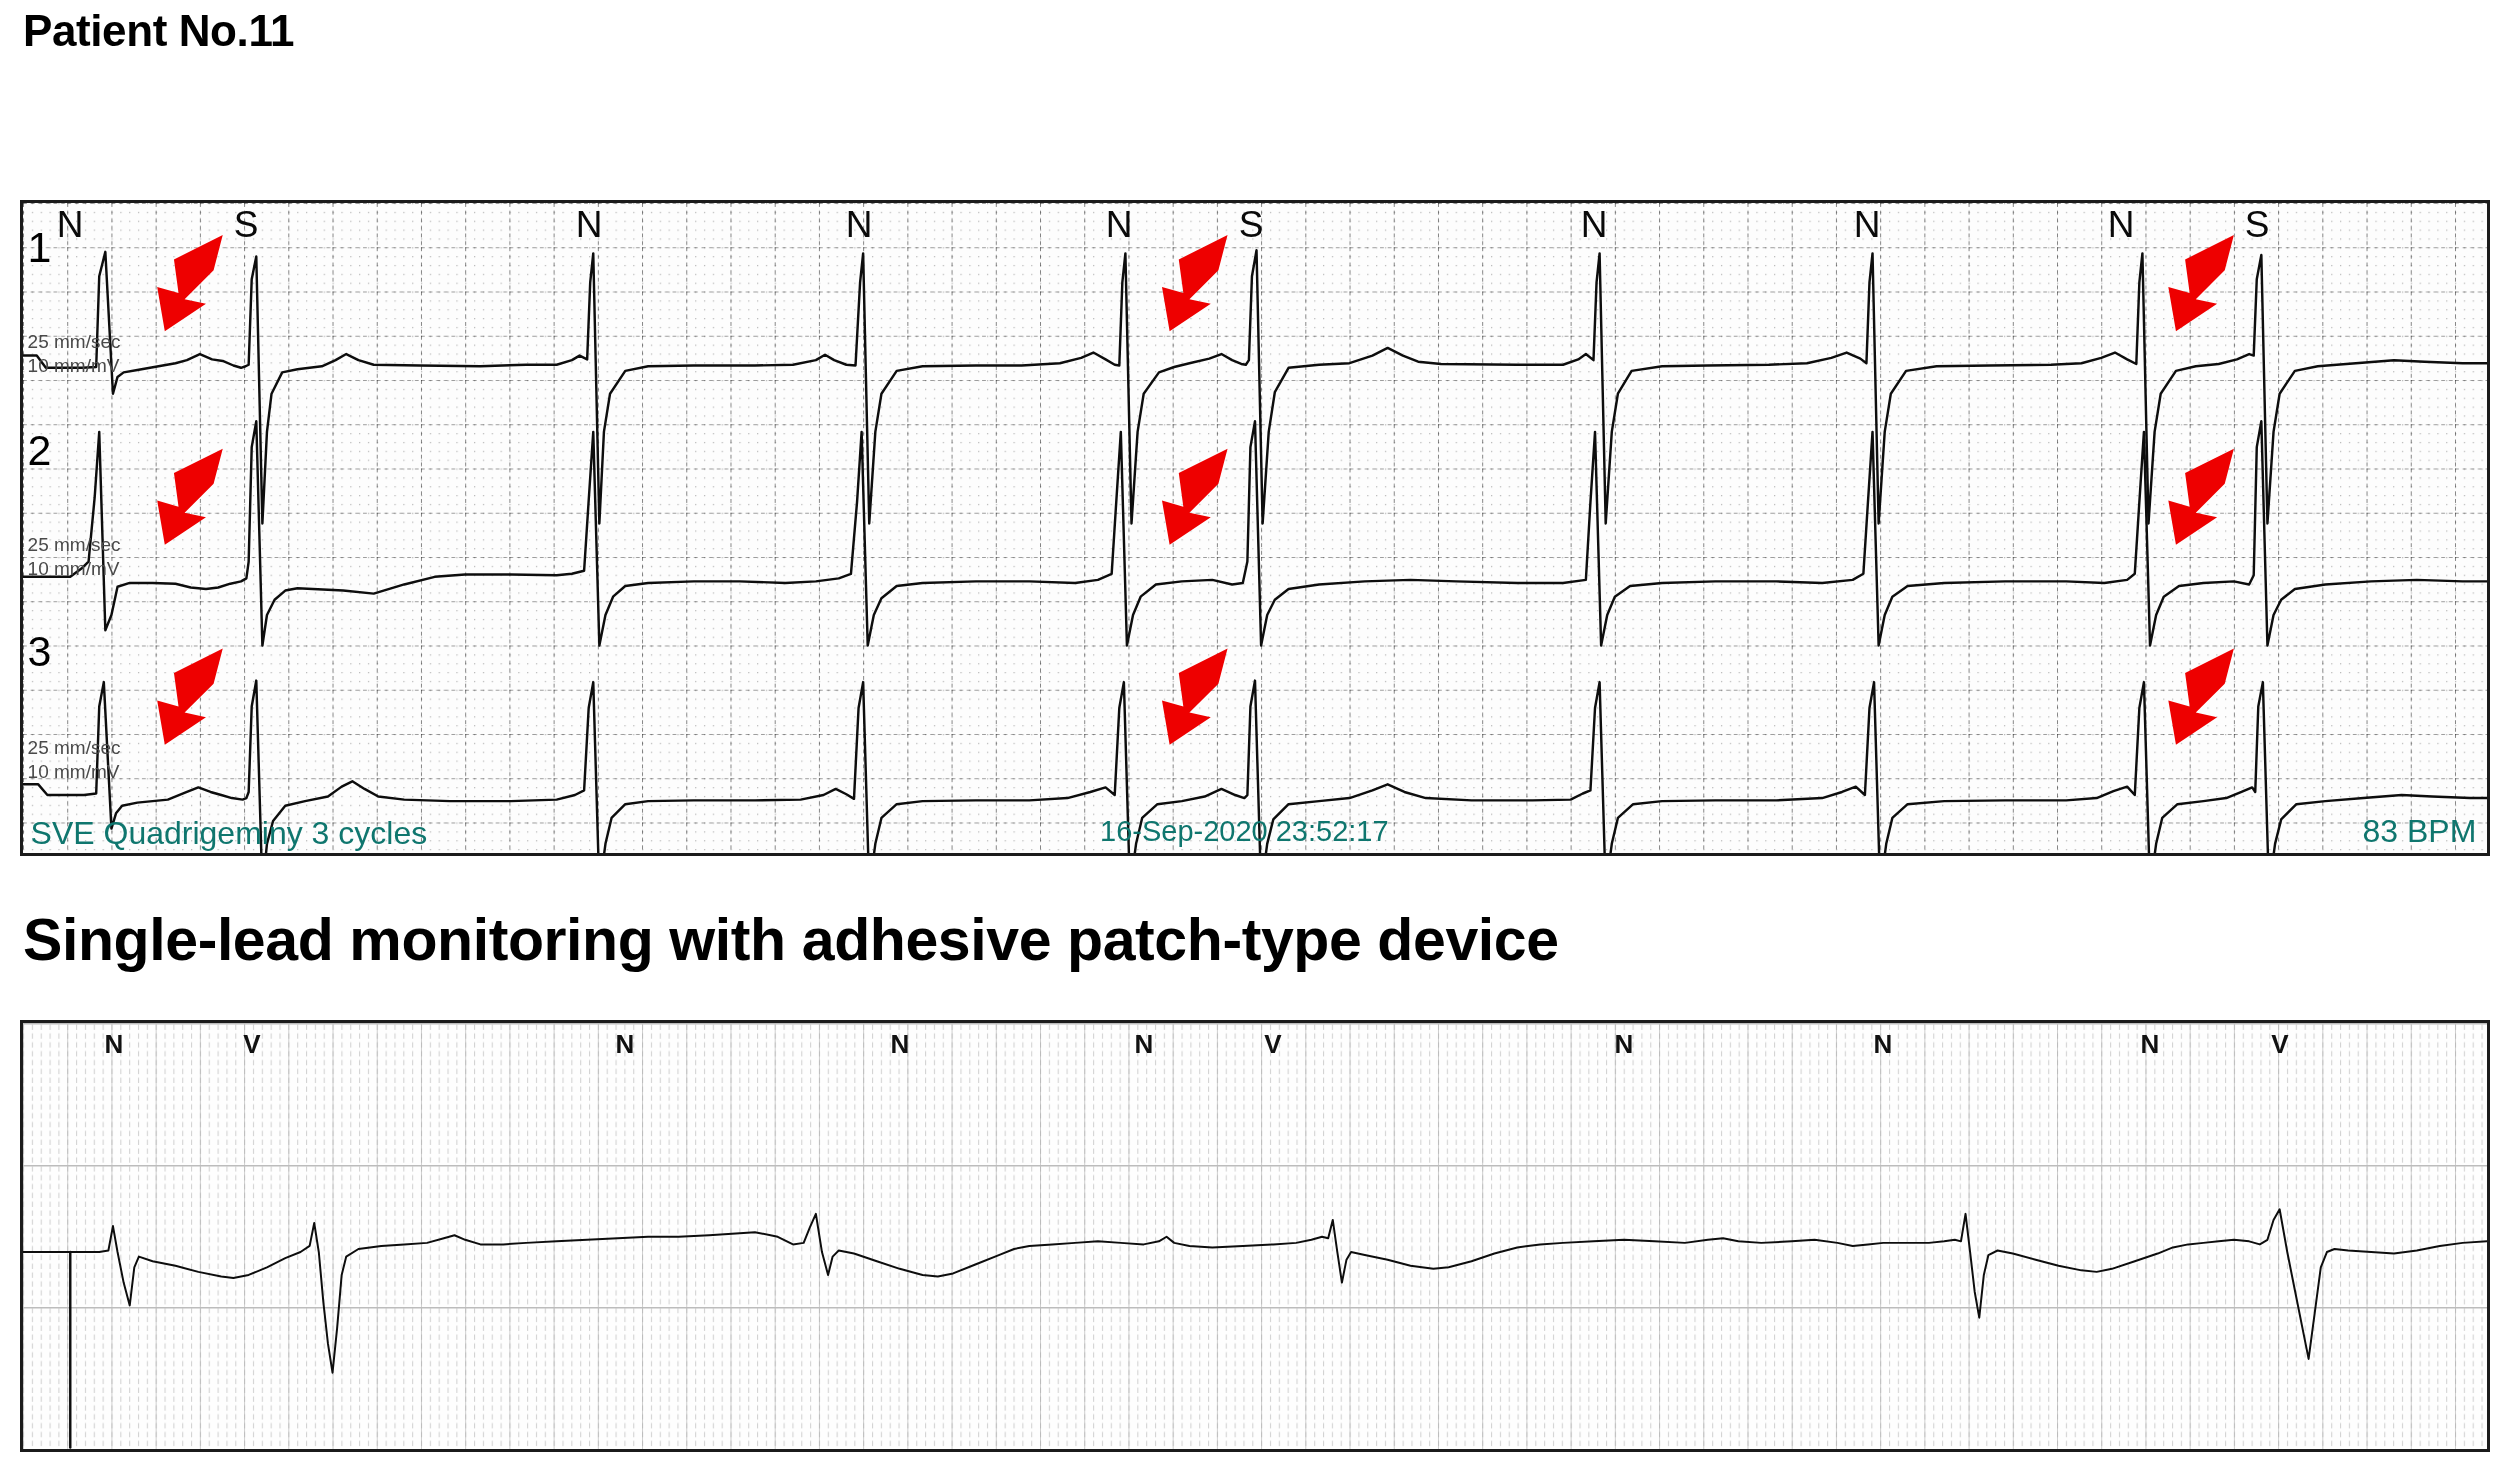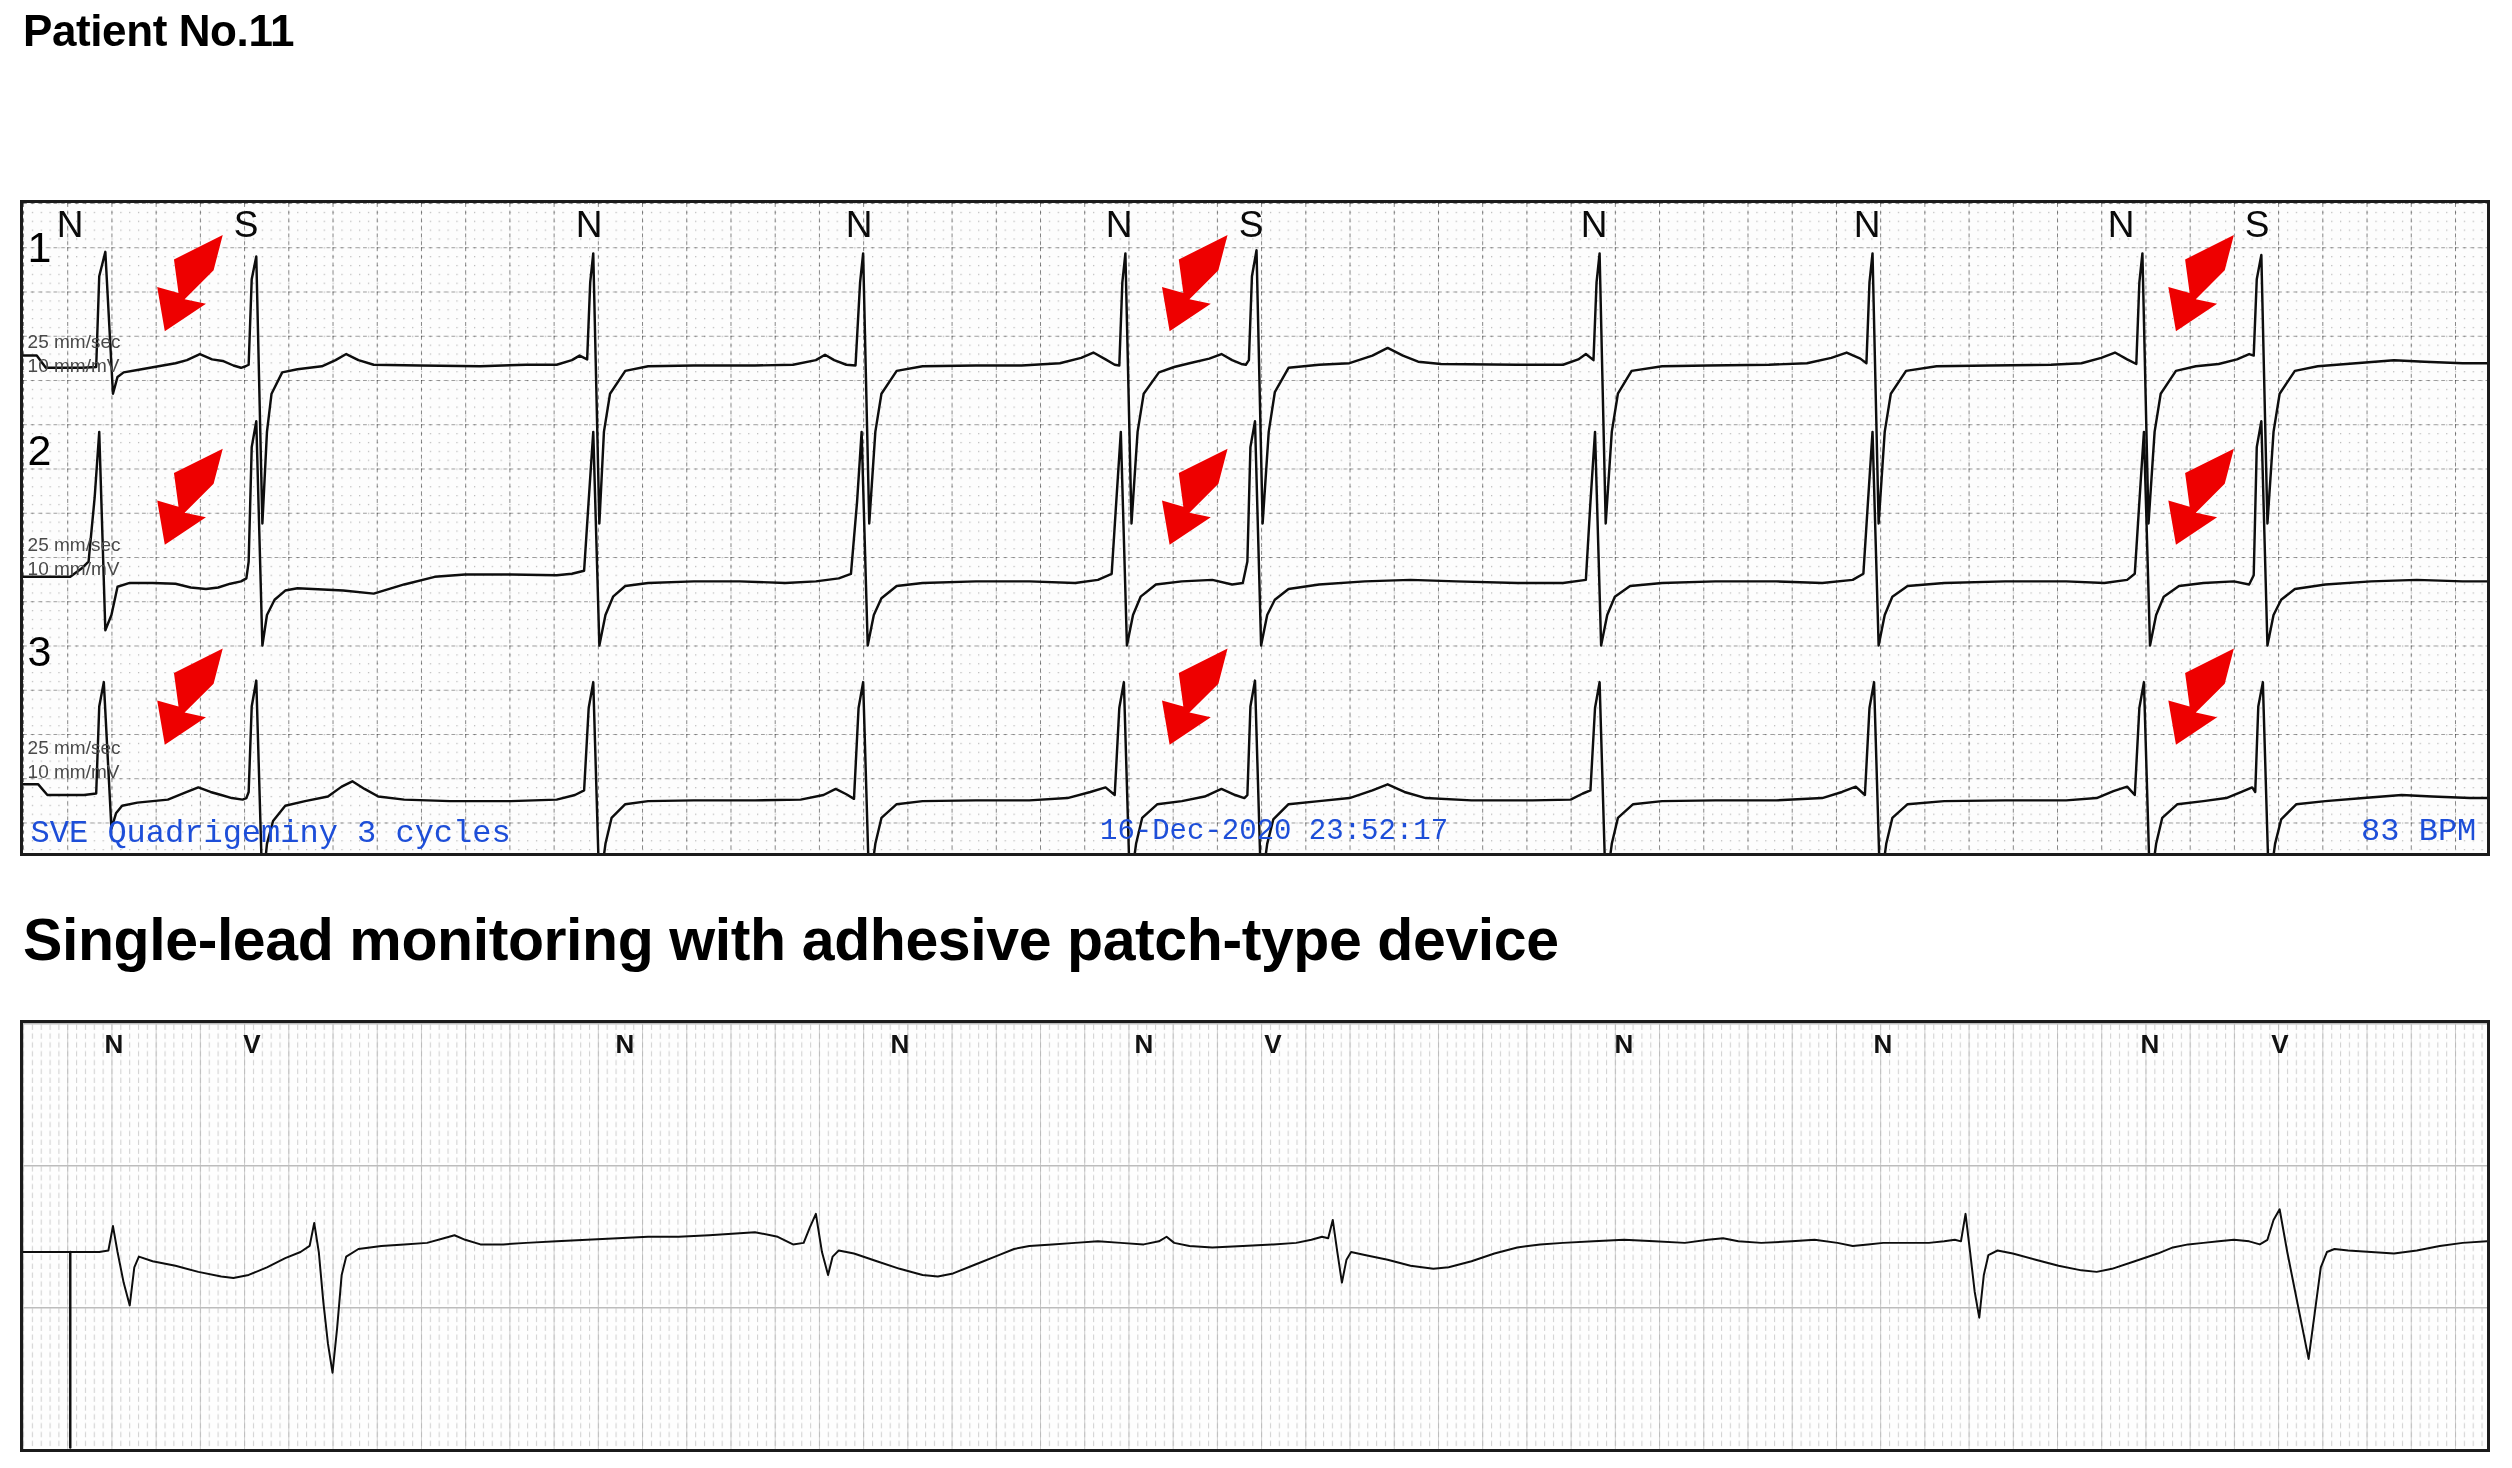--- a/index.html
+++ b/index.html
@@ -42,22 +42,22 @@
   }
   .beat-ann{
     position:absolute;font-size:37px;color:#0a0a0a;line-height:1;
     font-family:"Liberation Sans", sans-serif;transform:translateX(-50%);
   }
   .beat-ann-sm{
     position:absolute;font-size:26px;font-weight:bold;color:#111;line-height:1;
     font-family:"Liberation Sans", sans-serif;transform:translateX(-50%);
   }
   .status-txt{
-    position:absolute;font-size:32px;color:#1d4ed8;white-space:nowrap;
-    font-family:Liberation Mono, monospace;
+    position:absolute;font-size:32px;color:#0f766e;white-space:nowrap;
+    font-family:Liberation Sans, sans-serif;
   }
   #status-event{left:7.6px;bottom:1.5px;}
   #status-time{left:1077px;bottom:4.6px;font-size:29px;}
   #status-bpm{right:10.7px;bottom:3px;}
 
   .ecg-svg{position:absolute;left:0;top:0;width:100%;height:100%;}
   .trace{fill:none;stroke:#0d0d0d;stroke-width:3.2;stroke-linejoin:round;stroke-linecap:round;}
   .trace-thin{fill:none;stroke:#0d0d0d;stroke-width:2.6;stroke-linejoin:round;stroke-linecap:round;}
   .arrow{fill:#ee0000;}
 </style>
@@ -229,21 +229,21 @@
         <div class="beat-ann" style="left: 836px; top: 3px;">N</div>
         <div class="beat-ann" style="left: 1096px; top: 3px;">N</div>
         <div class="beat-ann" style="left: 1228px; top: 3px;">S</div>
         <div class="beat-ann" style="left: 1571px; top: 3px;">N</div>
         <div class="beat-ann" style="left: 1844px; top: 3px;">N</div>
         <div class="beat-ann" style="left: 2098px; top: 3px;">N</div>
         <div class="beat-ann" style="left: 2234px; top: 3px;">S</div>
       </div>
 
     <div class="status-txt" id="status-event">SVE Quadrigeminy 3 cycles</div>
-    <div class="status-txt" id="status-time">16-Dec-2020 23:52:17</div>
+    <div class="status-txt" id="status-time">16-Sep-2020 23:52:17</div>
     <div class="status-txt" id="status-bpm">83 BPM</div>
   </div>
 
   <div class="h-title" id="patch-title">Single-lead monitoring with adhesive patch-type device</div>
 
   <div class="panel" id="patch-panel">
 
     <div class="gridwrap">
       <svg viewBox="0 0 3232 558" preserveAspectRatio="none">
         <defs>

